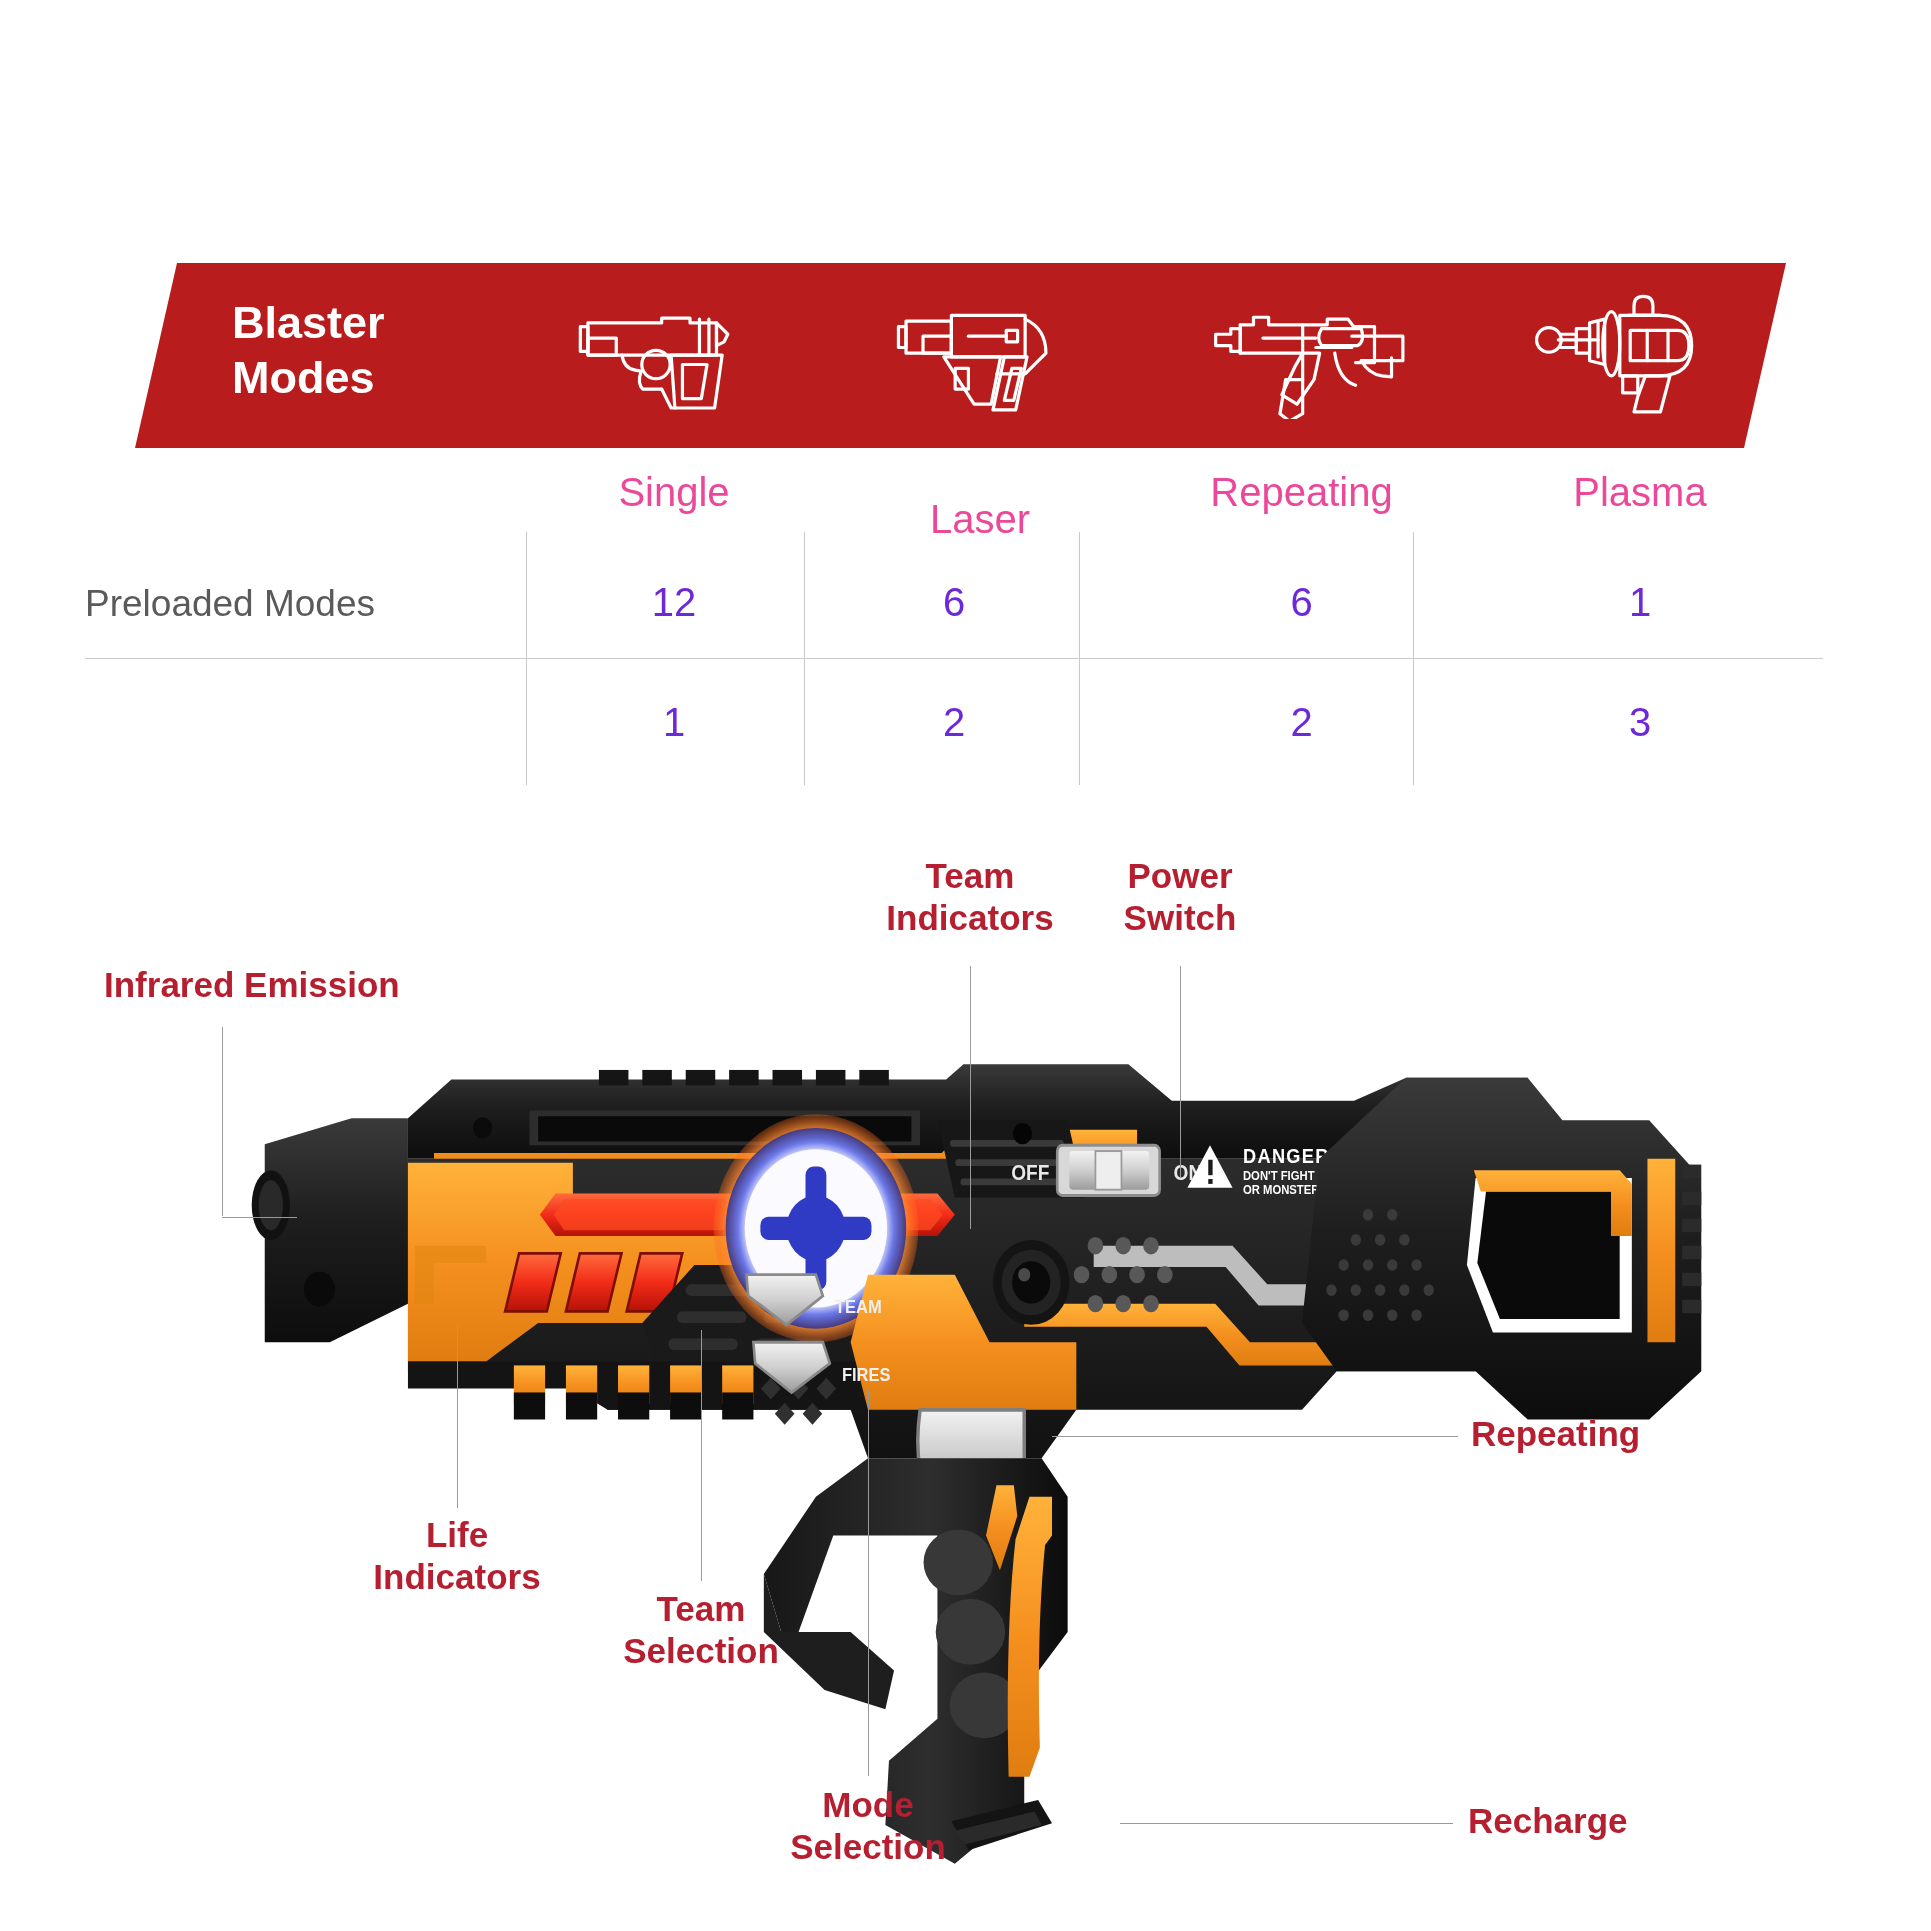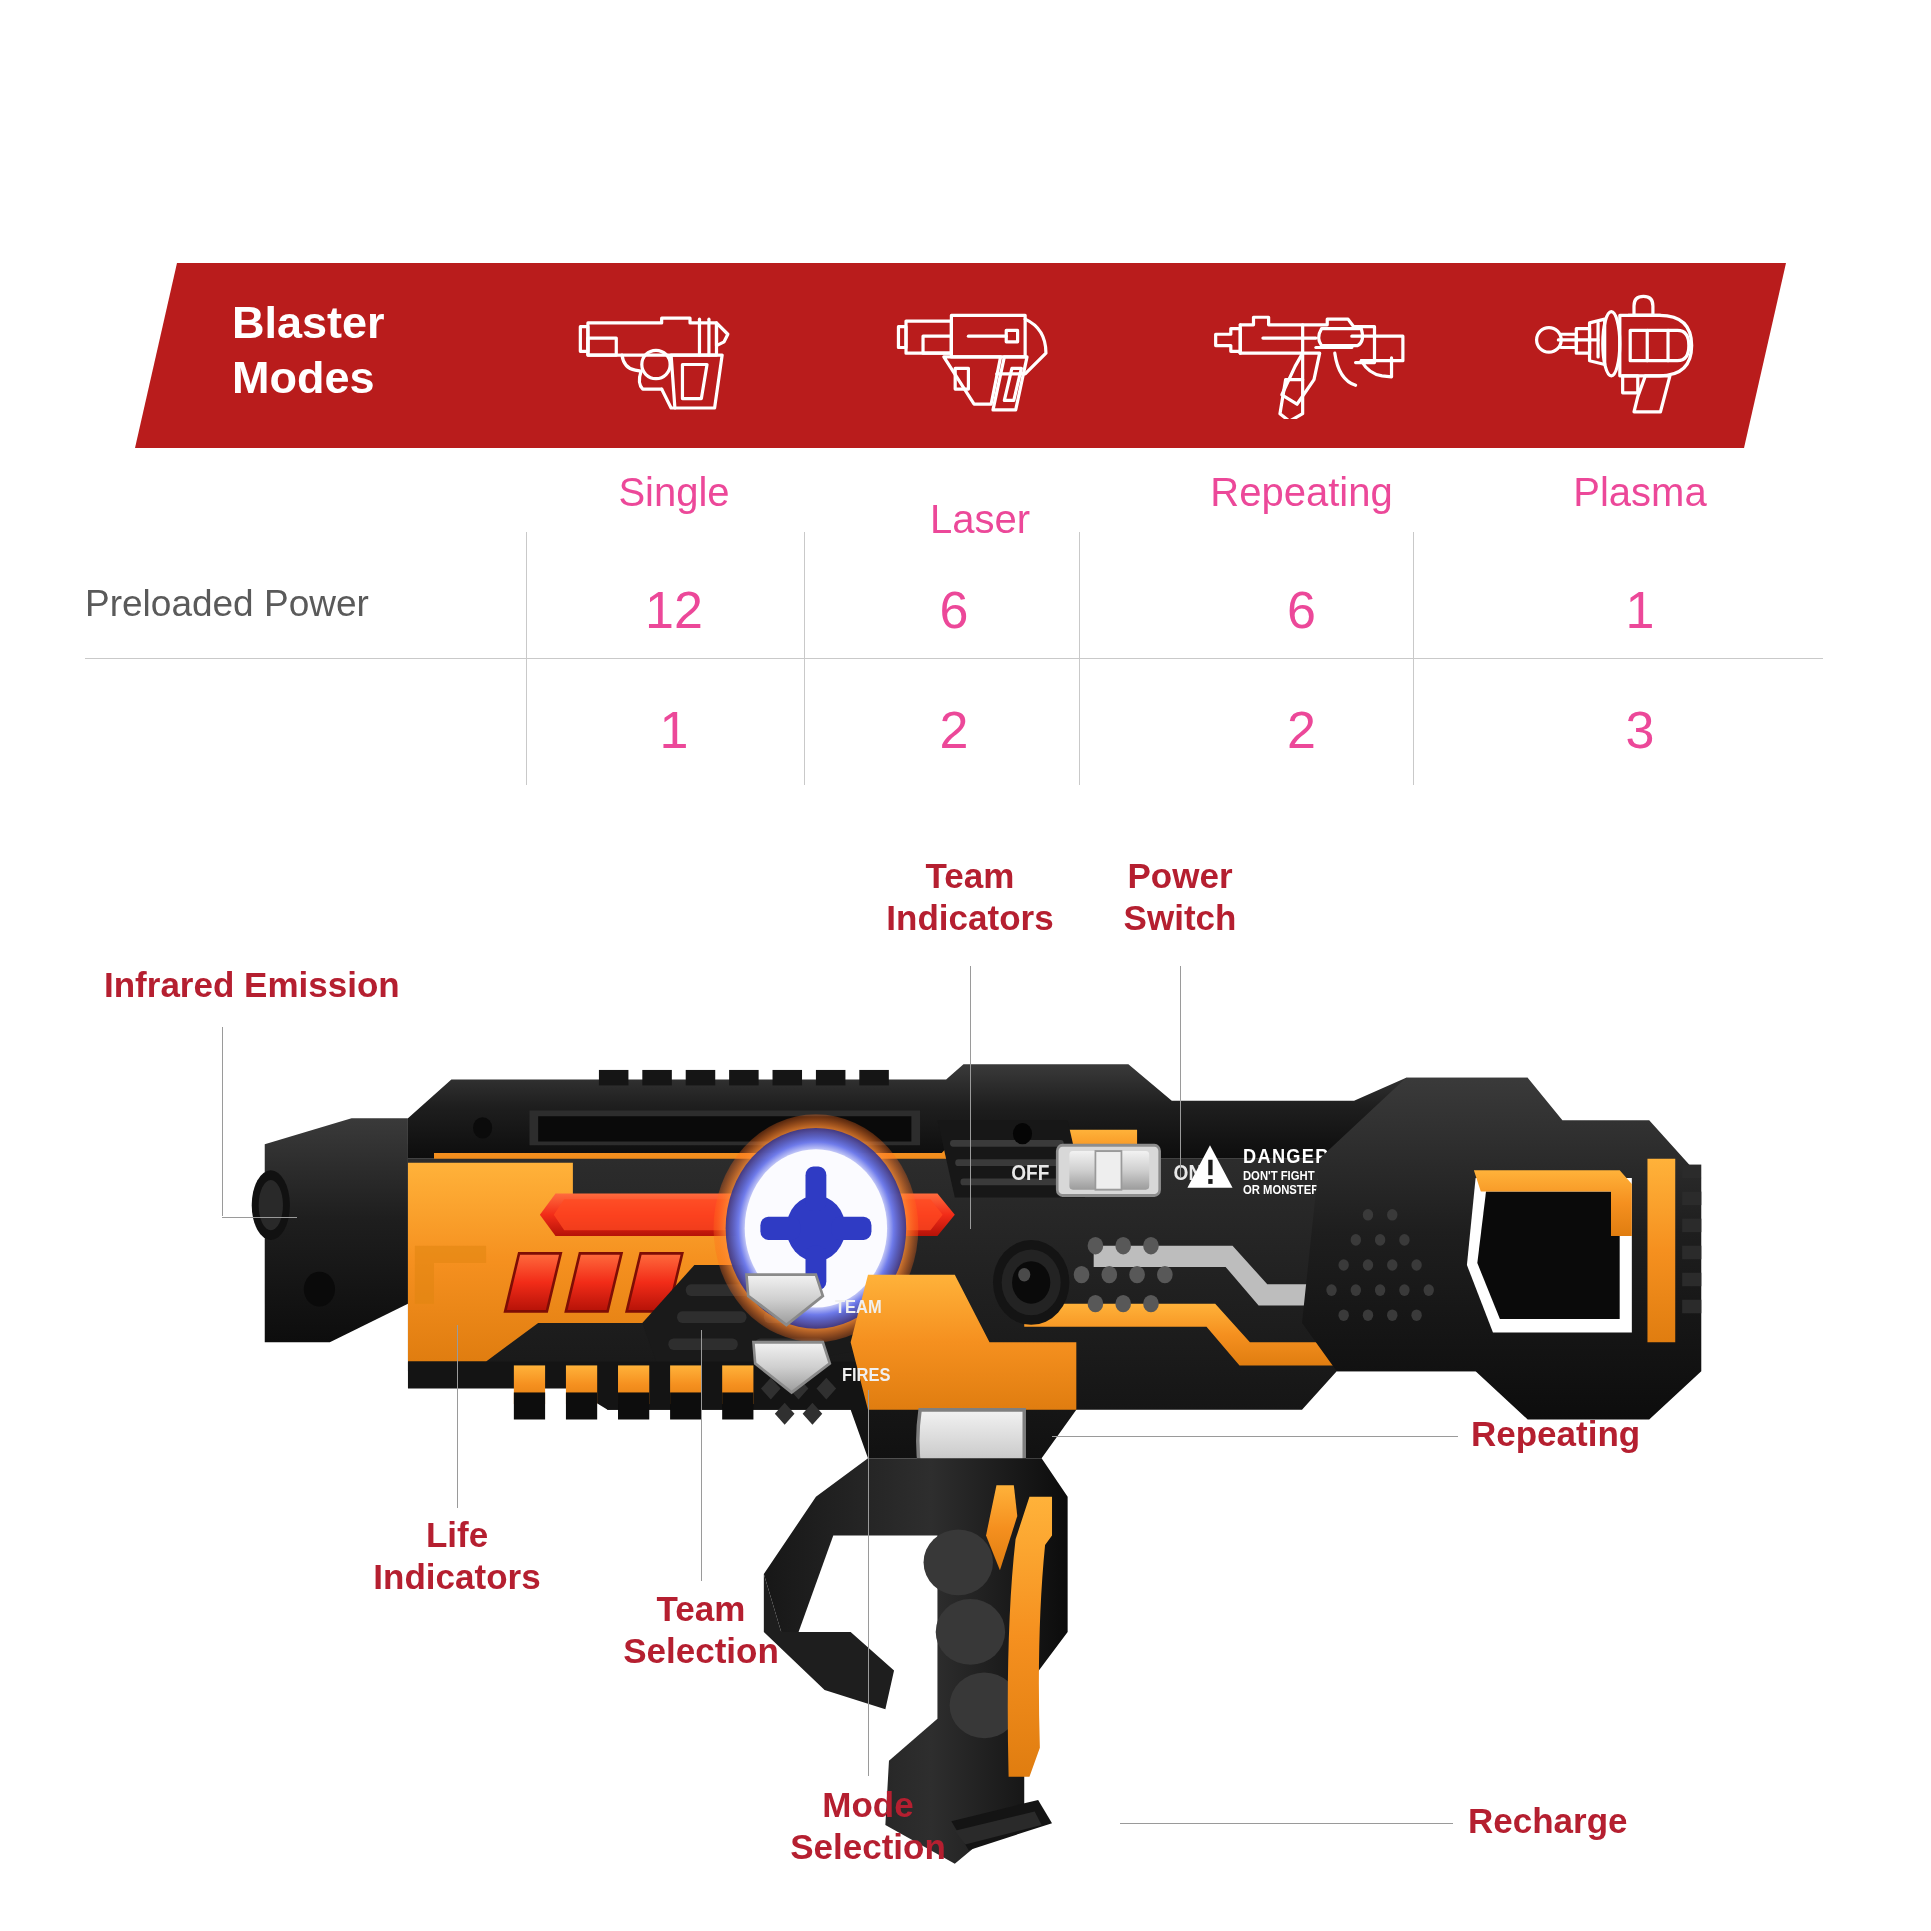--- a/index.html
+++ b/index.html
@@ -41,21 +41,21 @@
   .table { position: absolute; left: 85px; top: 462px; width: 1738px; height: 328px; }
   .t-col-head {
     position: absolute; top: 0; height: 60px; line-height: 60px;
     text-align: center; font-size: 40px; color: #ec4899; font-weight: 400;
   }
   .t-row-label {
     position: absolute; left: 0; width: 367px; text-align: left;
     font-size: 37px; color: #5a5a5a;
   }
   .t-cell {
-    position: absolute; text-align: center; font-size: 52px; color: #ec4899;
+    position: absolute; text-align: center; font-size: 40px; color: #6d28d9;
   }
   .vline { position: absolute; width: 1px; background: #c9c9c9; top: 70px; height: 253px; }
   .hline { position: absolute; left: 0; width: 1738px; height: 1px; background: #c9c9c9; }
 
   
   .callout {
     position: absolute; color: #b51f30; font-weight: 700;
     font-size: 35px; line-height: 1.2; white-space: pre-line;
   }
   .callout.ctr { text-align: center; transform: translateX(-50%); }
@@ -161,21 +161,21 @@
     <div class="t-col-head" style="left:1091px; width:251px;">Repeating</div>
     <div class="t-col-head" style="left:1439px; width:232px;">Plasma</div>
 
     <div class="vline" style="left:441px;"></div>
     <div class="vline" style="left:719px;"></div>
     <div class="vline" style="left:994px;"></div>
     <div class="vline" style="left:1328px;"></div>
 
     <div class="hline" style="top:196px;"></div>
 
-    <div class="t-row-label" style="top:121px;">Preloaded Power</div>
+    <div class="t-row-label" style="top:121px;">Preloaded Modes</div>
     <div class="t-cell" style="left:483px; top:118px; width:212px;">12</div>
     <div class="t-cell" style="left:763px; top:118px; width:212px;">6</div>
     <div class="t-cell" style="left:1091px; top:118px; width:251px;">6</div>
     <div class="t-cell" style="left:1439px; top:118px; width:232px;">1</div>
 
     <div class="t-cell" style="left:483px; top:238px; width:212px;">1</div>
     <div class="t-cell" style="left:763px; top:238px; width:212px;">2</div>
     <div class="t-cell" style="left:1091px; top:238px; width:251px;">2</div>
     <div class="t-cell" style="left:1439px; top:238px; width:232px;">3</div>
   </div>

